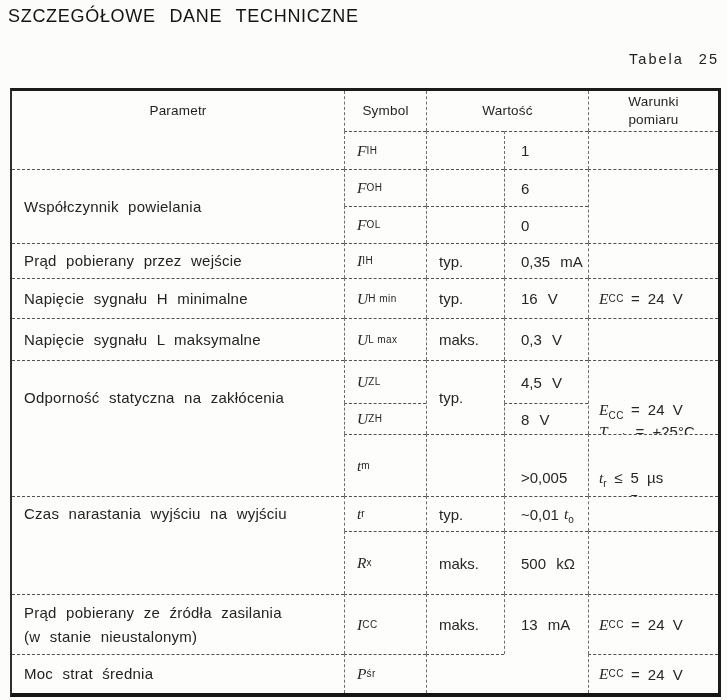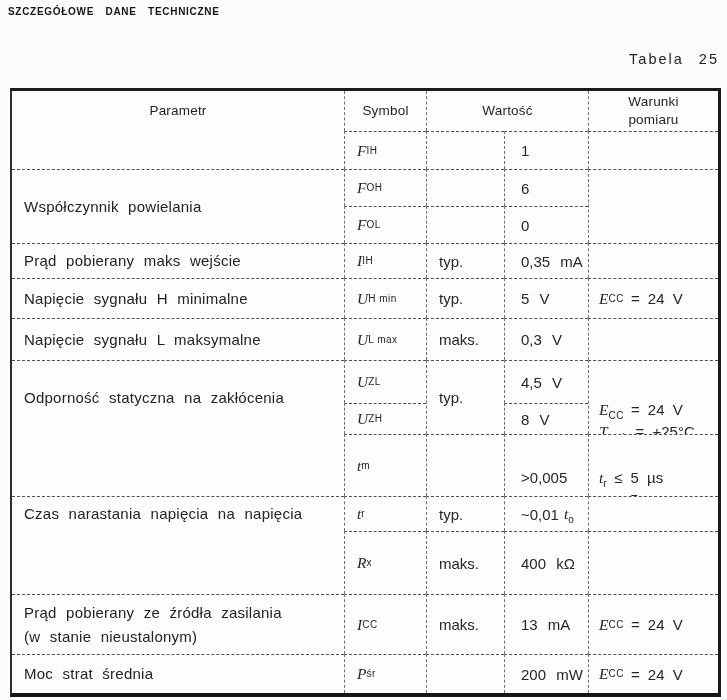--- a/index.html
+++ b/index.html
@@ -4,21 +4,21 @@
 <style>
   html,body { margin:0; padding:0; background:#ffffff; }
   .page {
     position:relative; width:727px; height:700px;
     background:#fcfcfa; color:#262626;
     font-family:"Liberation Sans", sans-serif;
     overflow:hidden;
   }
   .doc-title {
     position:absolute; left:8px; top:6px;
-    font-size:10px; font-weight:700; color:#141414;
+    font-size:18px; font-weight:400; color:#141414;
     letter-spacing:0.7px; word-spacing:8px;
   }
   .table-caption {
     position:absolute; right:8px; top:51px;
     font-size:14.5px; color:#222;
     letter-spacing:2px; word-spacing:9px;
   }
   .tbl {
     position:absolute; left:10px; top:88px;
     width:706px; box-sizing:content-box;
@@ -88,36 +88,36 @@
     <div class="cell qual bt bl" style="grid-row:3;grid-column:3"></div>
     <div class="cell val bt bl" style="grid-row:3;grid-column:4">6</div>
     <div class="cell war bt bl" style="grid-row:3/5;grid-column:5"></div>
     <div class="cell sym bt bl" style="grid-row:4;grid-column:2">
         <i>F</i>
         <sub>OL</sub>
       </div>
     <div class="cell qual bt bl" style="grid-row:4;grid-column:3"></div>
     <div class="cell val bt bl" style="grid-row:4;grid-column:4">0</div>
 
-    <div class="cell param bt" style="grid-row:5;grid-column:1">Prąd pobierany maks wejście</div>
+    <div class="cell param bt" style="grid-row:5;grid-column:1">Prąd pobierany przez wejście</div>
     <div class="cell sym bt bl" style="grid-row:5;grid-column:2">
         <i>I</i>
         <sub>IH</sub>
       </div>
     <div class="cell qual bt bl" style="grid-row:5;grid-column:3">typ.</div>
     <div class="cell val bt bl" style="grid-row:5;grid-column:4">0,35 mA</div>
     <div class="cell war bt bl" style="grid-row:5;grid-column:5"></div>
 
     <div class="cell param bt" style="grid-row:6;grid-column:1">Napięcie sygnału H minimalne</div>
     <div class="cell sym bt bl" style="grid-row:6;grid-column:2">
         <i>U</i>
         <sub>H min</sub>
       </div>
     <div class="cell qual bt bl" style="grid-row:6;grid-column:3">typ.</div>
-    <div class="cell val bt bl" style="grid-row:6;grid-column:4">5 V</div>
+    <div class="cell val bt bl" style="grid-row:6;grid-column:4">16 V</div>
     <div class="cell war bt bl" style="grid-row:6;grid-column:5">
         <i>E</i>
         <sub>CC</sub>
         <span class="rest">= 24 V</span>
       </div>
 
     <div class="cell param bt" style="grid-row:7;grid-column:1">Napięcie sygnału L maksymalne</div>
     <div class="cell sym bt bl" style="grid-row:7;grid-column:2">
         <i>U</i>
         <sub>L max</sub>
@@ -156,38 +156,38 @@
         <span><i>t</i><sub>o</sub></span>
       </div>
     </div>
     <div class="cell war bt bl" style="grid-row:10;grid-column:5">
       <div class="stack">
         <div><i>t</i><sub>r</sub><span class="rest">≤ 5 µs</span></div>
         <div><i>t</i><sub>f</sub><span class="rest">≤ 5 µs</span></div>
       </div>
     </div>
 
-    <div class="cell param bt" style="grid-row:11;grid-column:1">Czas narastania napięcia na napięcia</div>
+    <div class="cell param bt" style="grid-row:11;grid-column:1">Czas narastania wyjściu na wyjściu</div>
     <div class="cell sym bt bl" style="grid-row:11;grid-column:2">
         <i>t</i>
         <sub>r</sub>
       </div>
     <div class="cell qual bt bl" style="grid-row:11;grid-column:3">typ.</div>
     <div class="cell val bt bl" style="grid-row:11;grid-column:4">
         <span>~0,01</span>
         <span style="margin-left:5px"><i>t</i><sub>o</sub></span>
       </div>
     <div class="cell war bt bl" style="grid-row:11;grid-column:5"></div>
 
     <div class="cell sym bt bl" style="grid-row:12;grid-column:2">
         <i>R</i>
         <sub>x</sub>
       </div>
     <div class="cell qual bt bl" style="grid-row:12;grid-column:3">maks.</div>
-    <div class="cell val bt bl" style="grid-row:12;grid-column:4">400 kΩ</div>
+    <div class="cell val bt bl" style="grid-row:12;grid-column:4">500 kΩ</div>
     <div class="cell war bt bl" style="grid-row:12;grid-column:5"></div>
 
     <div class="cell param bt" style="grid-row:13;grid-column:1">Prąd pobierany ze źródła zasilania
 (w stanie nieustalonym)</div>
     <div class="cell sym bt bl" style="grid-row:13;grid-column:2">
         <i>I</i>
         <sub>CC</sub>
       </div>
     <div class="cell qual bt bl" style="grid-row:13;grid-column:3">maks.</div>
     <div class="cell val bt bl" style="grid-row:13;grid-column:4">13 mA</div>
@@ -196,21 +196,20 @@
         <sub>CC</sub>
         <span class="rest">= 24 V</span>
       </div>
 
     <div class="cell param bt" style="grid-row:14;grid-column:1">Moc strat średnia</div>
     <div class="cell sym bt bl" style="grid-row:14;grid-column:2">
         <i>P</i>
         <sub>śr</sub>
       </div>
     <div class="cell qual bt bl" style="grid-row:14;grid-column:3"></div>
-    <div class="cell val bt bl" style="grid-row:14;grid-column:4">200 mW</div>
     <div class="cell war bt bl" style="grid-row:14;grid-column:5">
         <i>E</i>
         <sub>CC</sub>
         <span class="rest">= 24 V</span>
       </div>
 
   </div>
 </div>
 
 </body></html>

